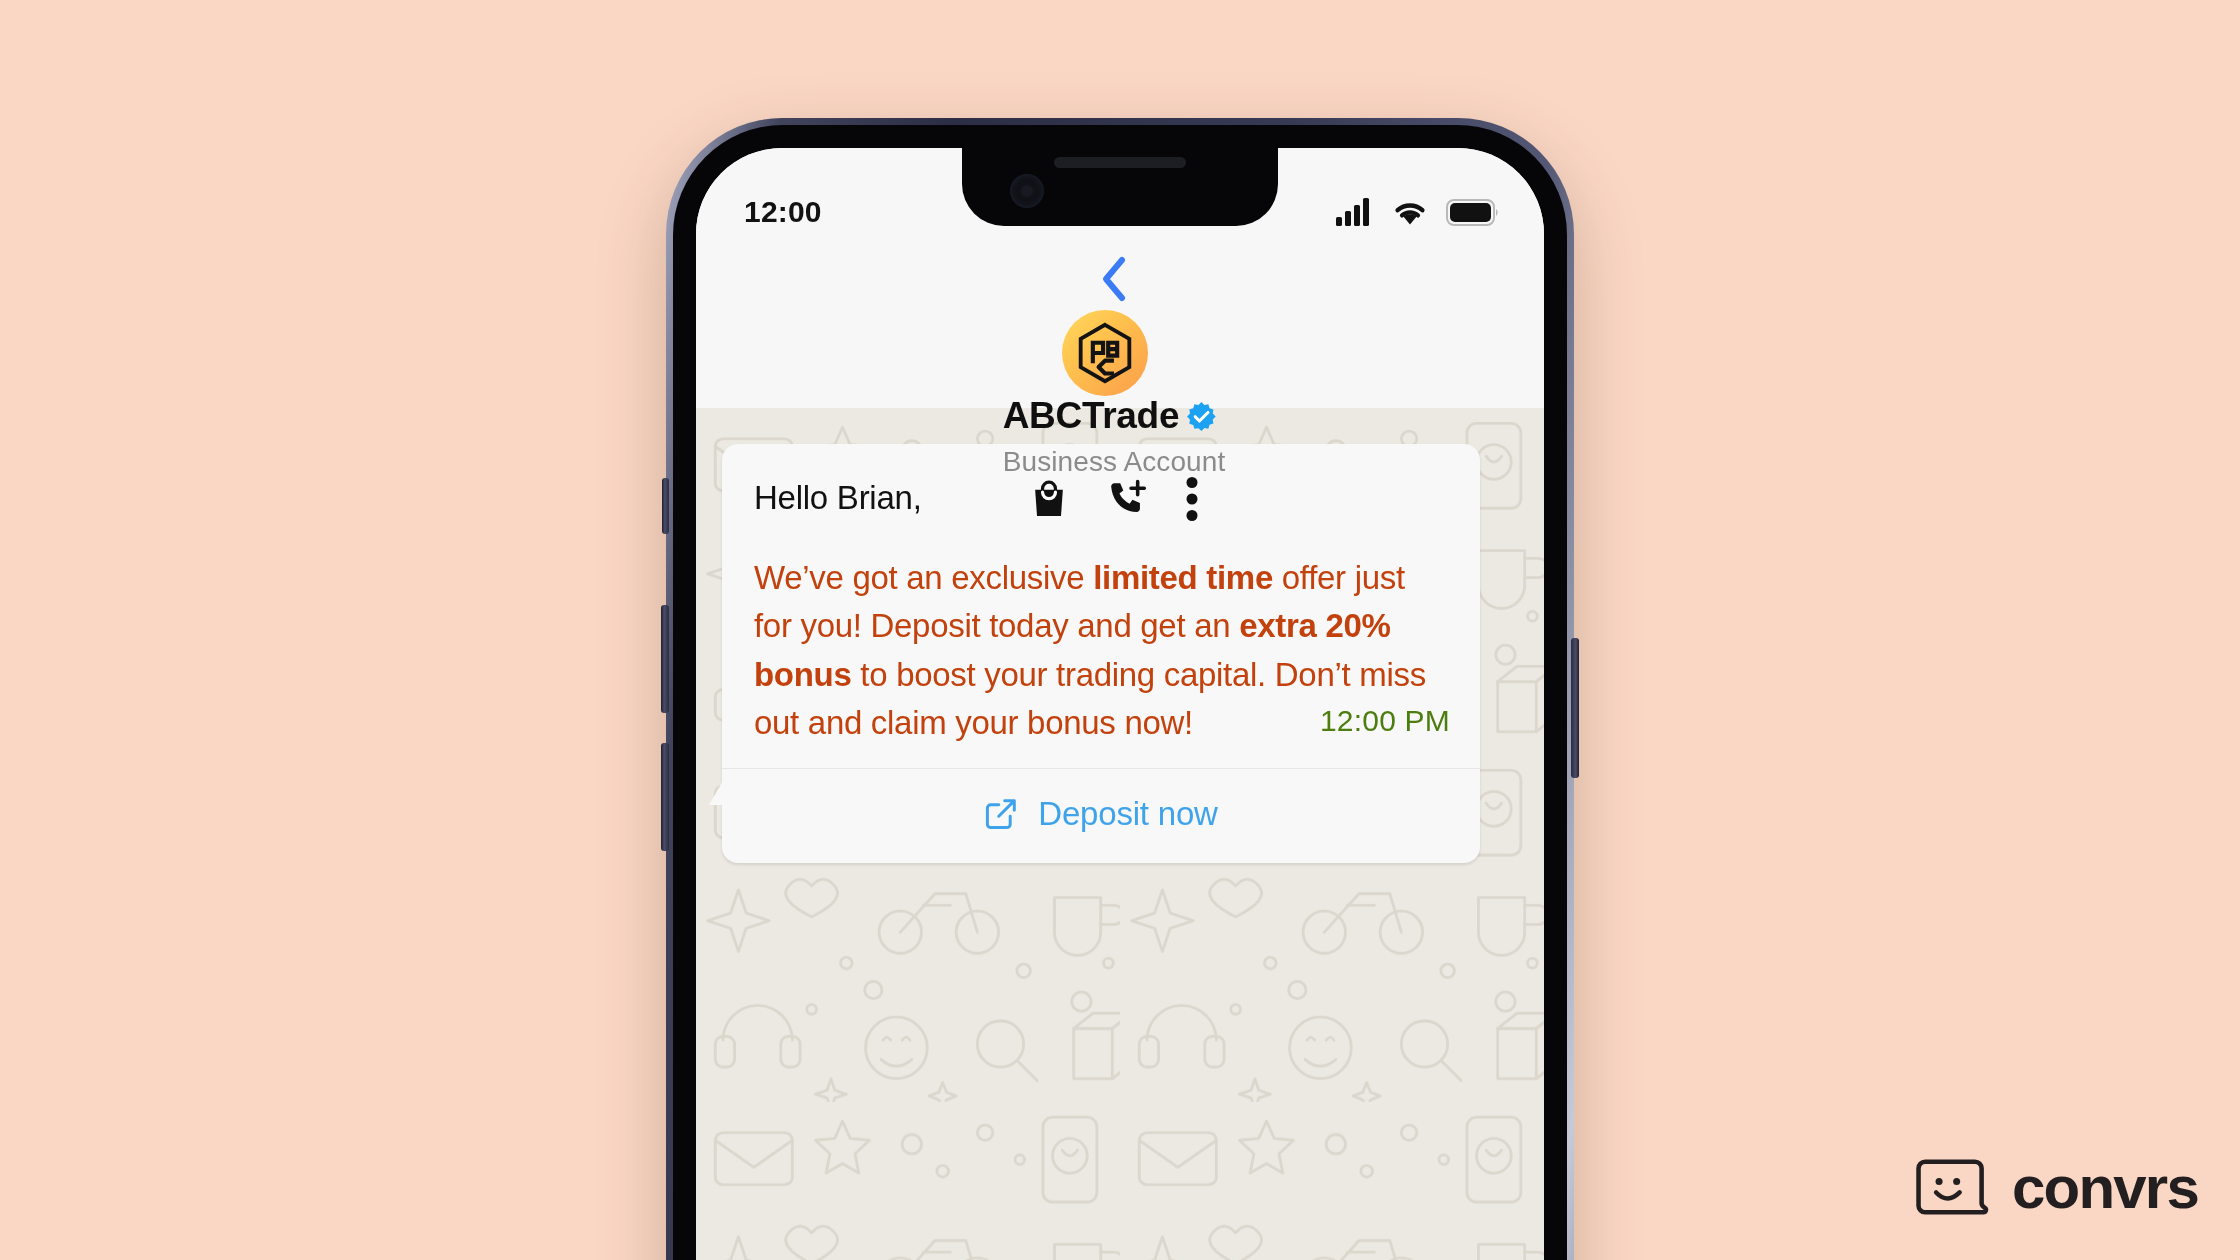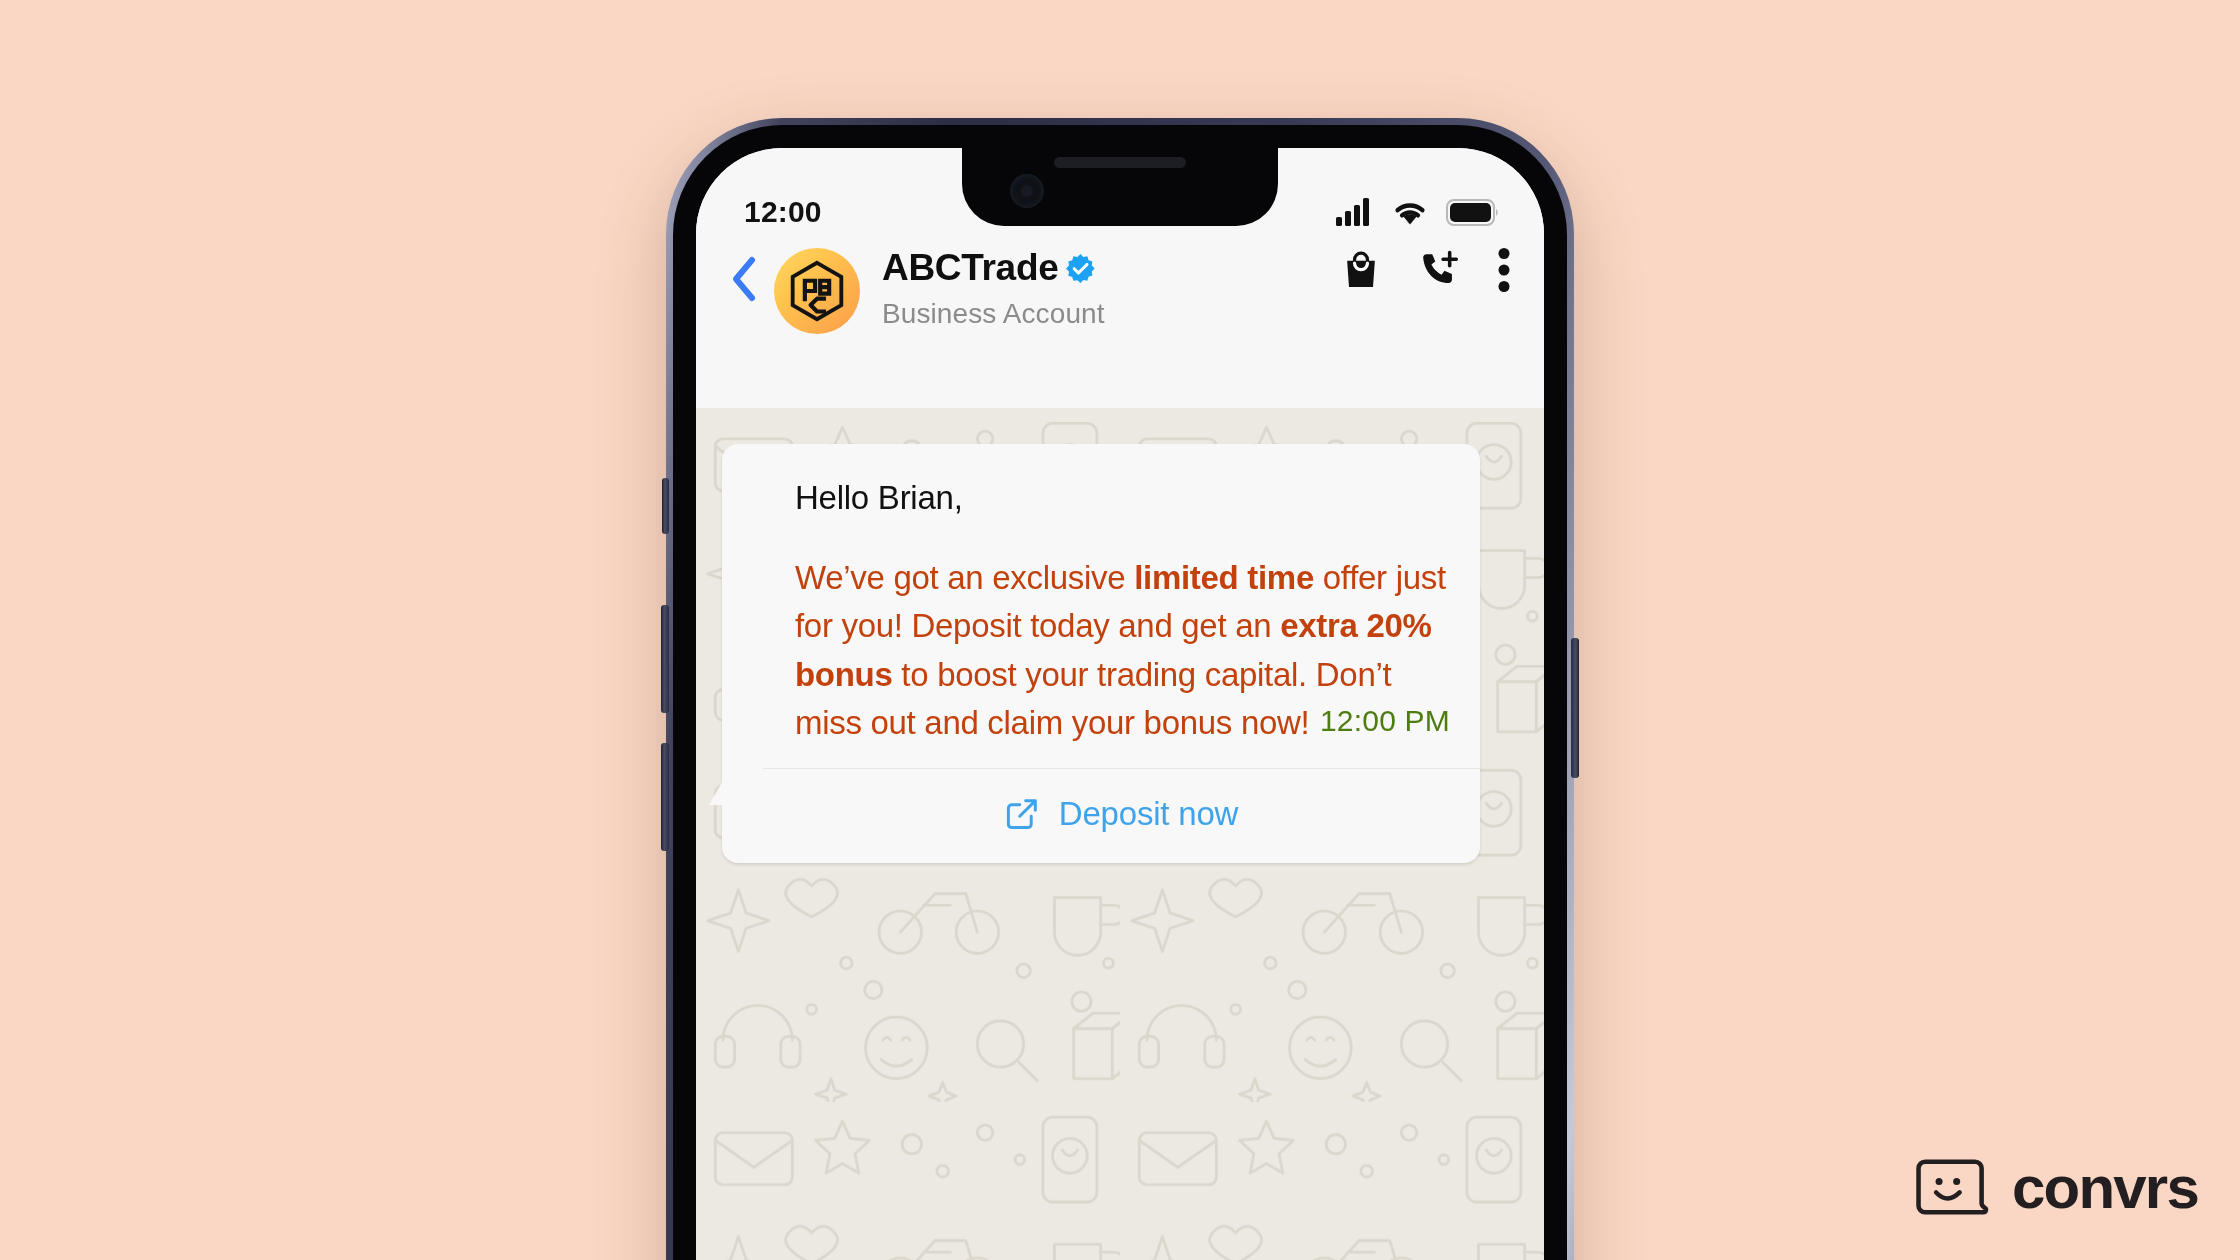--- a/index.html
+++ b/index.html
@@ -82,23 +82,24 @@
   .status-time{
     font-size:30px; font-weight:700; color:#121212;
     letter-spacing:.2px; line-height:1;
   }
   .status-icons{ display:flex; align-items:center; gap:17px; }
 
   
   .chat-header{
     position:absolute; top:100px; left:0; right:0; height:160px;
     background:#f7f7f7;
-    display:flex; align-items:flex-start;
+    display:flex; align-items:center;
     padding:0 34px 0 22px;
     z-index:20;
+    flex-direction:column;
   }
   .back-btn{
     width:52px; height:62px;
     display:flex; align-items:center; justify-content:center;
     flex:0 0 auto; cursor:pointer;
   }
   .avatar{
     width:86px; height:86px; border-radius:50%;
     background:linear-gradient(135deg,#ffd95e 0%,#ffc14d 40%,#fb9d4b 100%);
     margin-left:4px; margin-right:22px;
@@ -130,21 +131,20 @@
   
   .bubble-wrap{
     position:absolute; left:26px; top:36px; right:64px;
   }
   .bubble{
     position:relative;
     background:#f8f8f8;
     border-radius:16px;
     border-top-left-radius:16px;
     box-shadow:0 2px 3px rgba(0,0,0,.10);
-    padding-left:41px;
   }
   .bubble::after{
     content:"";
     position:absolute; left:-13px; bottom:58px;
     width:0; height:0;
     border-style:solid;
     border-width:0 0 26px 15px;
     border-color:transparent transparent #f8f8f8 transparent;
   }
   .bubble-body{ padding:30px 30px 16px 32px; }

